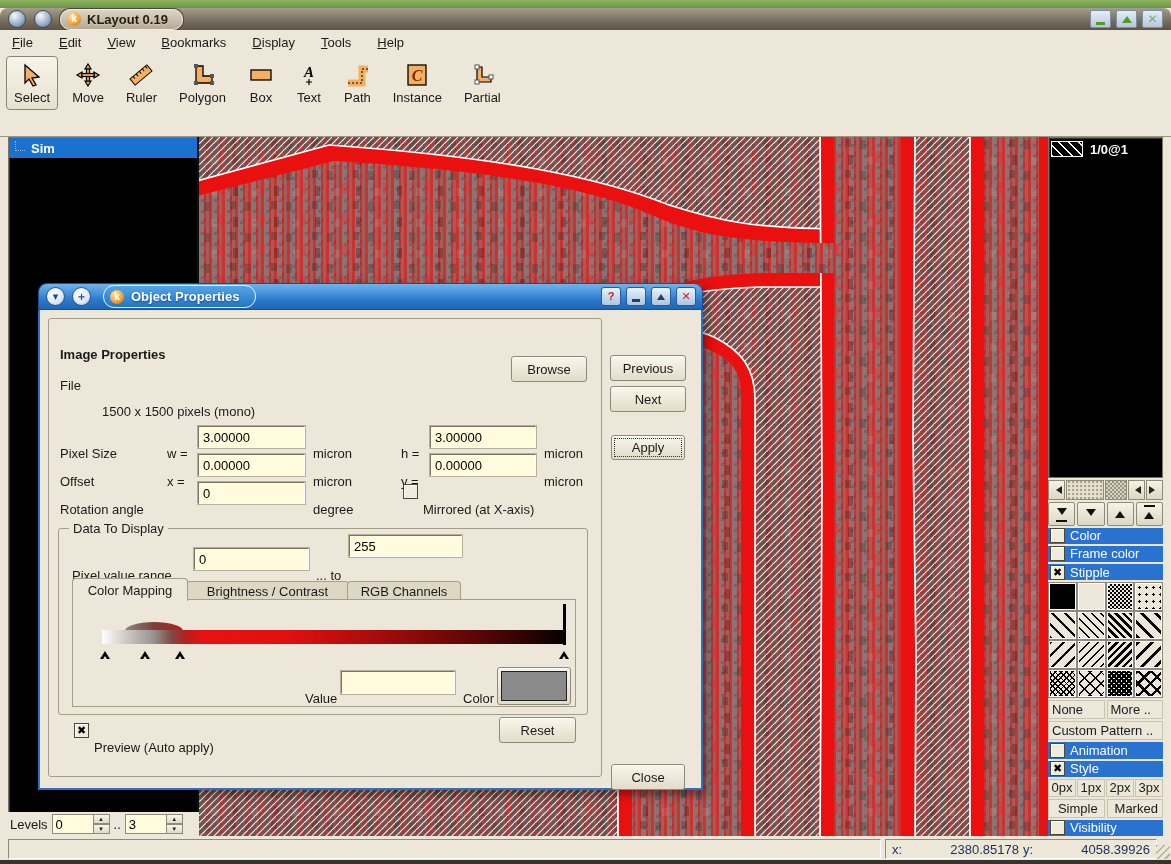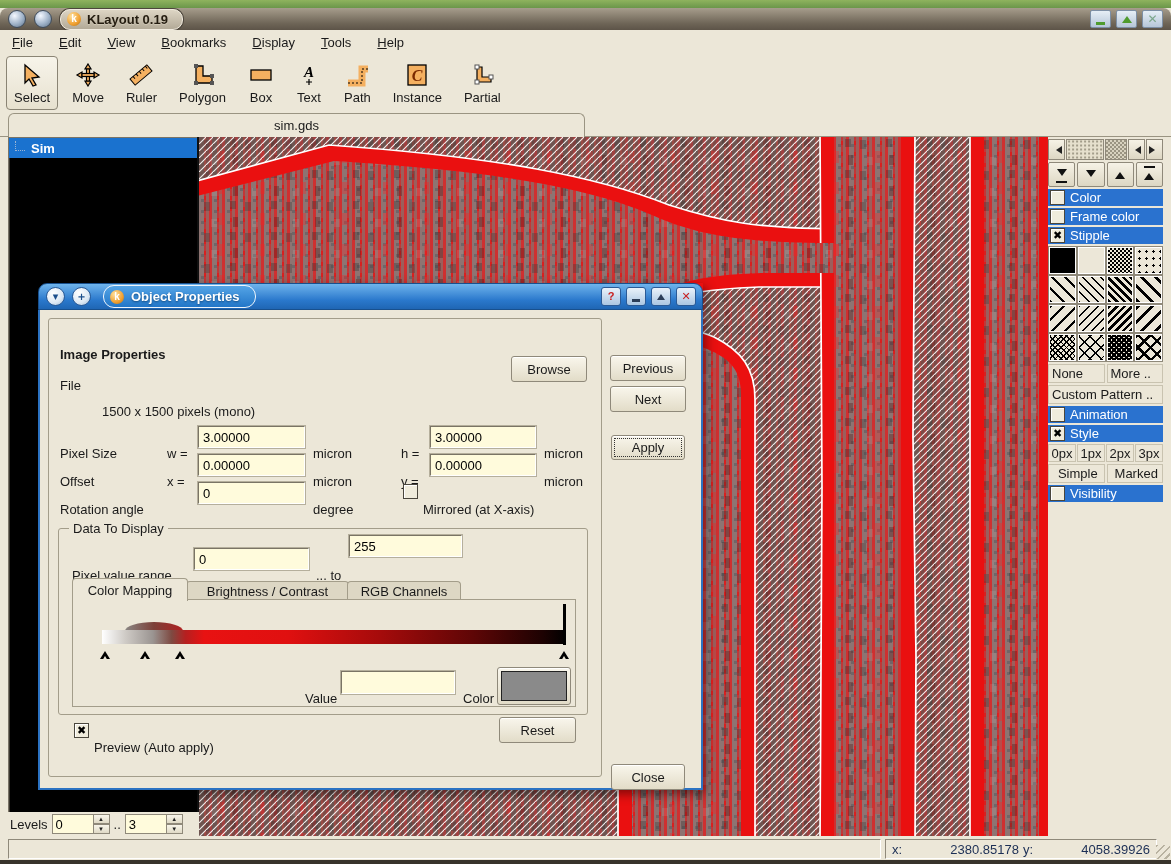--- a/index.html
+++ b/index.html
@@ -270,23 +270,20 @@
           <rect x="6" y="17" width="4" height="4"></rect>
           <rect x="20" y="12" width="4" height="4"></rect>
         </g>
     </svg>
     <span>Partial</span>
   </div>
 </div>
 
 <div class="abs tabbar">
   <div class="tabline"></div>
-  <div class="tab">
-    <span>sim.gds</span>
-  </div>
 </div>
 
 <div class="abs cellpanel">
   <div class="cellrow">
     <span class="treeglyph"></span>
     <span>Sim</span>
   </div>
 </div>
 
 <div class="abs canvas">
@@ -358,20 +355,26 @@
   <div class="spin">
     <input value="3" style="">
     <div class="steppers">
       <div class="stepbtn">▲</div>
       <div class="stepbtn">▼</div>
     </div>
   </div>
 </div>
 
 <div class="abs layerpanel">
+  <div class="layerlist">
+    <div class="layerentry">
+      <span class="lswatch"></span>
+      <span>1/0@1</span>
+    </div>
+  </div>
   <div class="hscroll">
     <div class="sbtn arrow">
         <span class="tri-l"></span>
       </div>
     <div class="hs-grip"></div>
     <div class="hs-check"></div>
     <div class="sbtn arrow">
         <span class="tri-l"></span>
       </div>
     <div class="sbtn arrow">

